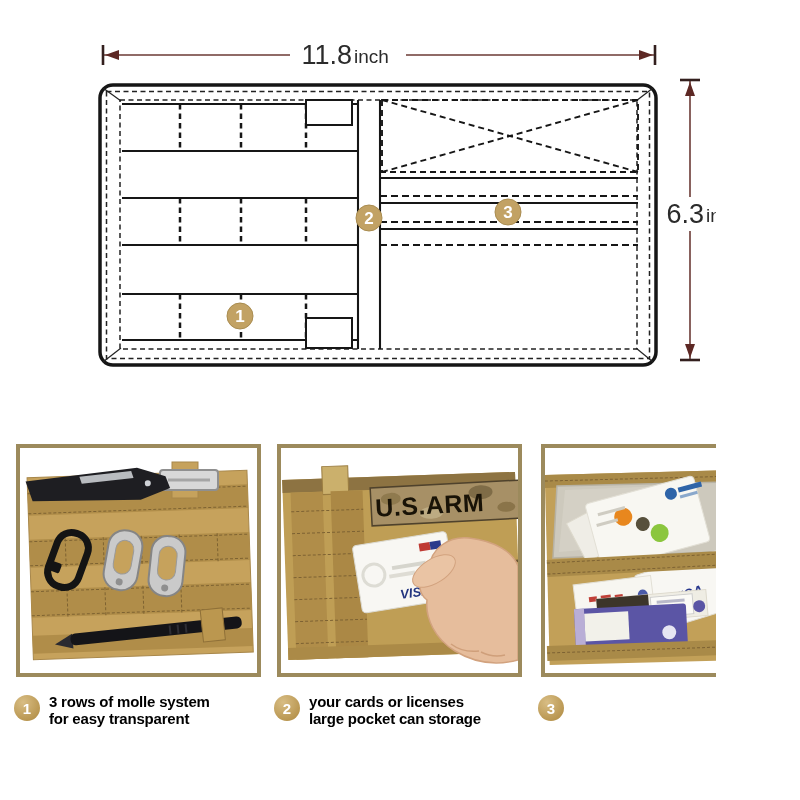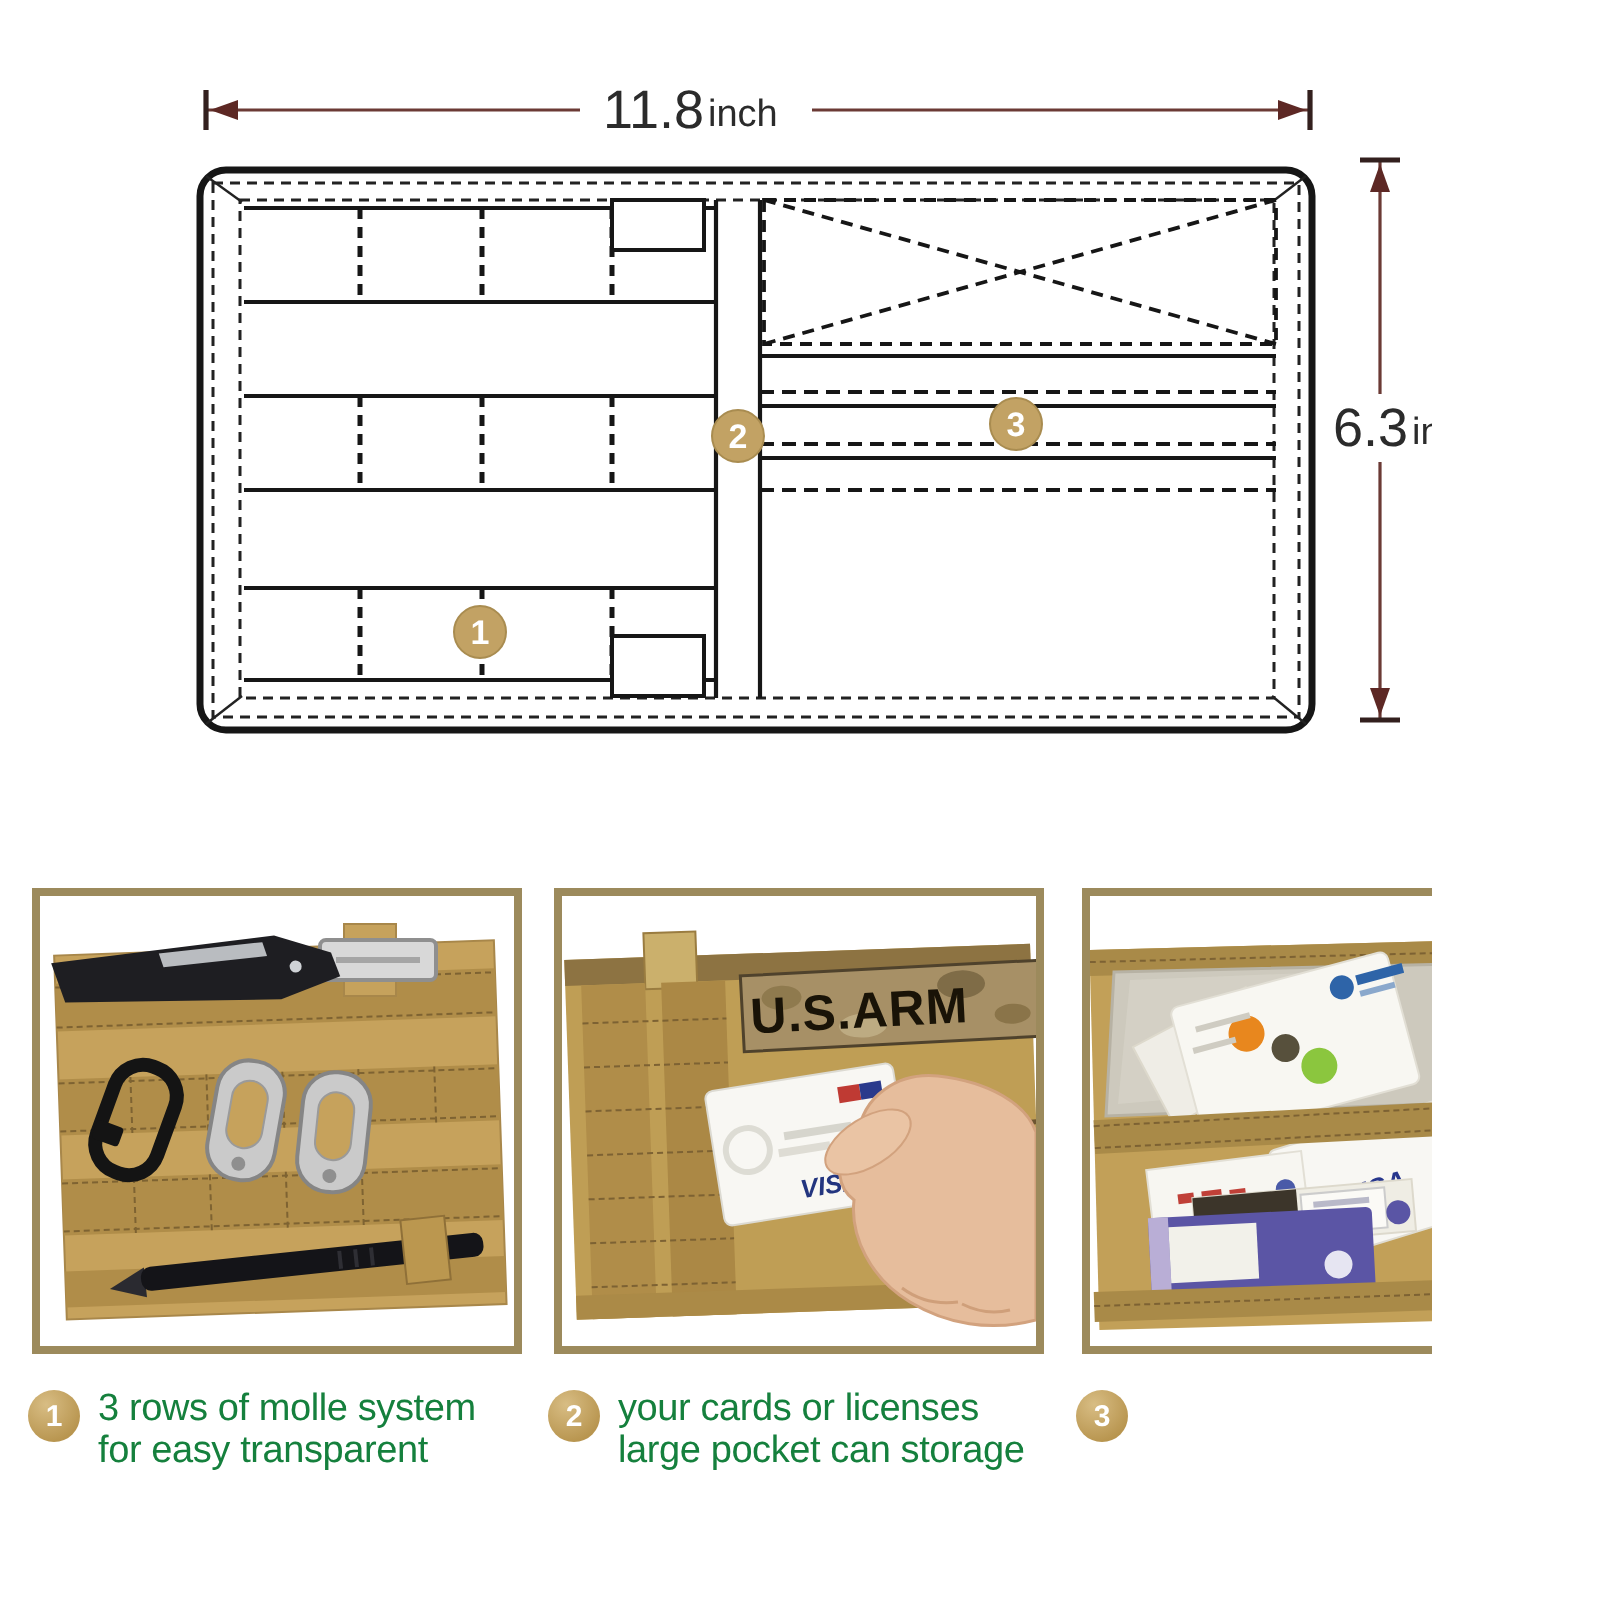--- a/index.html
+++ b/index.html
@@ -8,21 +8,21 @@
   svg text{font-family:"Liberation Sans",sans-serif;}
   .photo{position:absolute;top:444px;width:245px;height:233px;border:4px solid #9c8a5c;
          background:#fff;box-sizing:border-box;}
   .photo-1{left:16px;} .photo-2{left:277px;} .photo-3{left:541px;}
   .caption{position:absolute;top:694px;display:flex;align-items:flex-start;gap:9px;width:256px;}
   .caption-1{left:14px;} .caption-2{left:274px;} .caption-3{left:538px;}
   .cap-num{flex:0 0 auto;width:26px;height:26px;border-radius:50%;margin-top:1px;
            background:radial-gradient(circle at 35% 28%,#d8bd84,#b8954f 75%);
            color:#fff;font-weight:bold;font-size:15px;display:flex;
            align-items:center;justify-content:center;}
-  .cap-text{font-size:19px;font-weight:400;color:#15803d;line-height:1.13;letter-spacing:-0.2px;}
+  .cap-text{font-size:15px;font-weight:700;color:#000000;line-height:1.13;letter-spacing:-0.2px;}
 </style>
 </head>
 <body>
 
 <div class="stage">
 
   <svg width="800" height="400" viewBox="0 0 800 400" style="position:absolute;left:0;top:0;">
 
     <g stroke="#6b3a35" stroke-width="1.6">
       <line x1="103" y1="55" x2="655" y2="55"></line>

